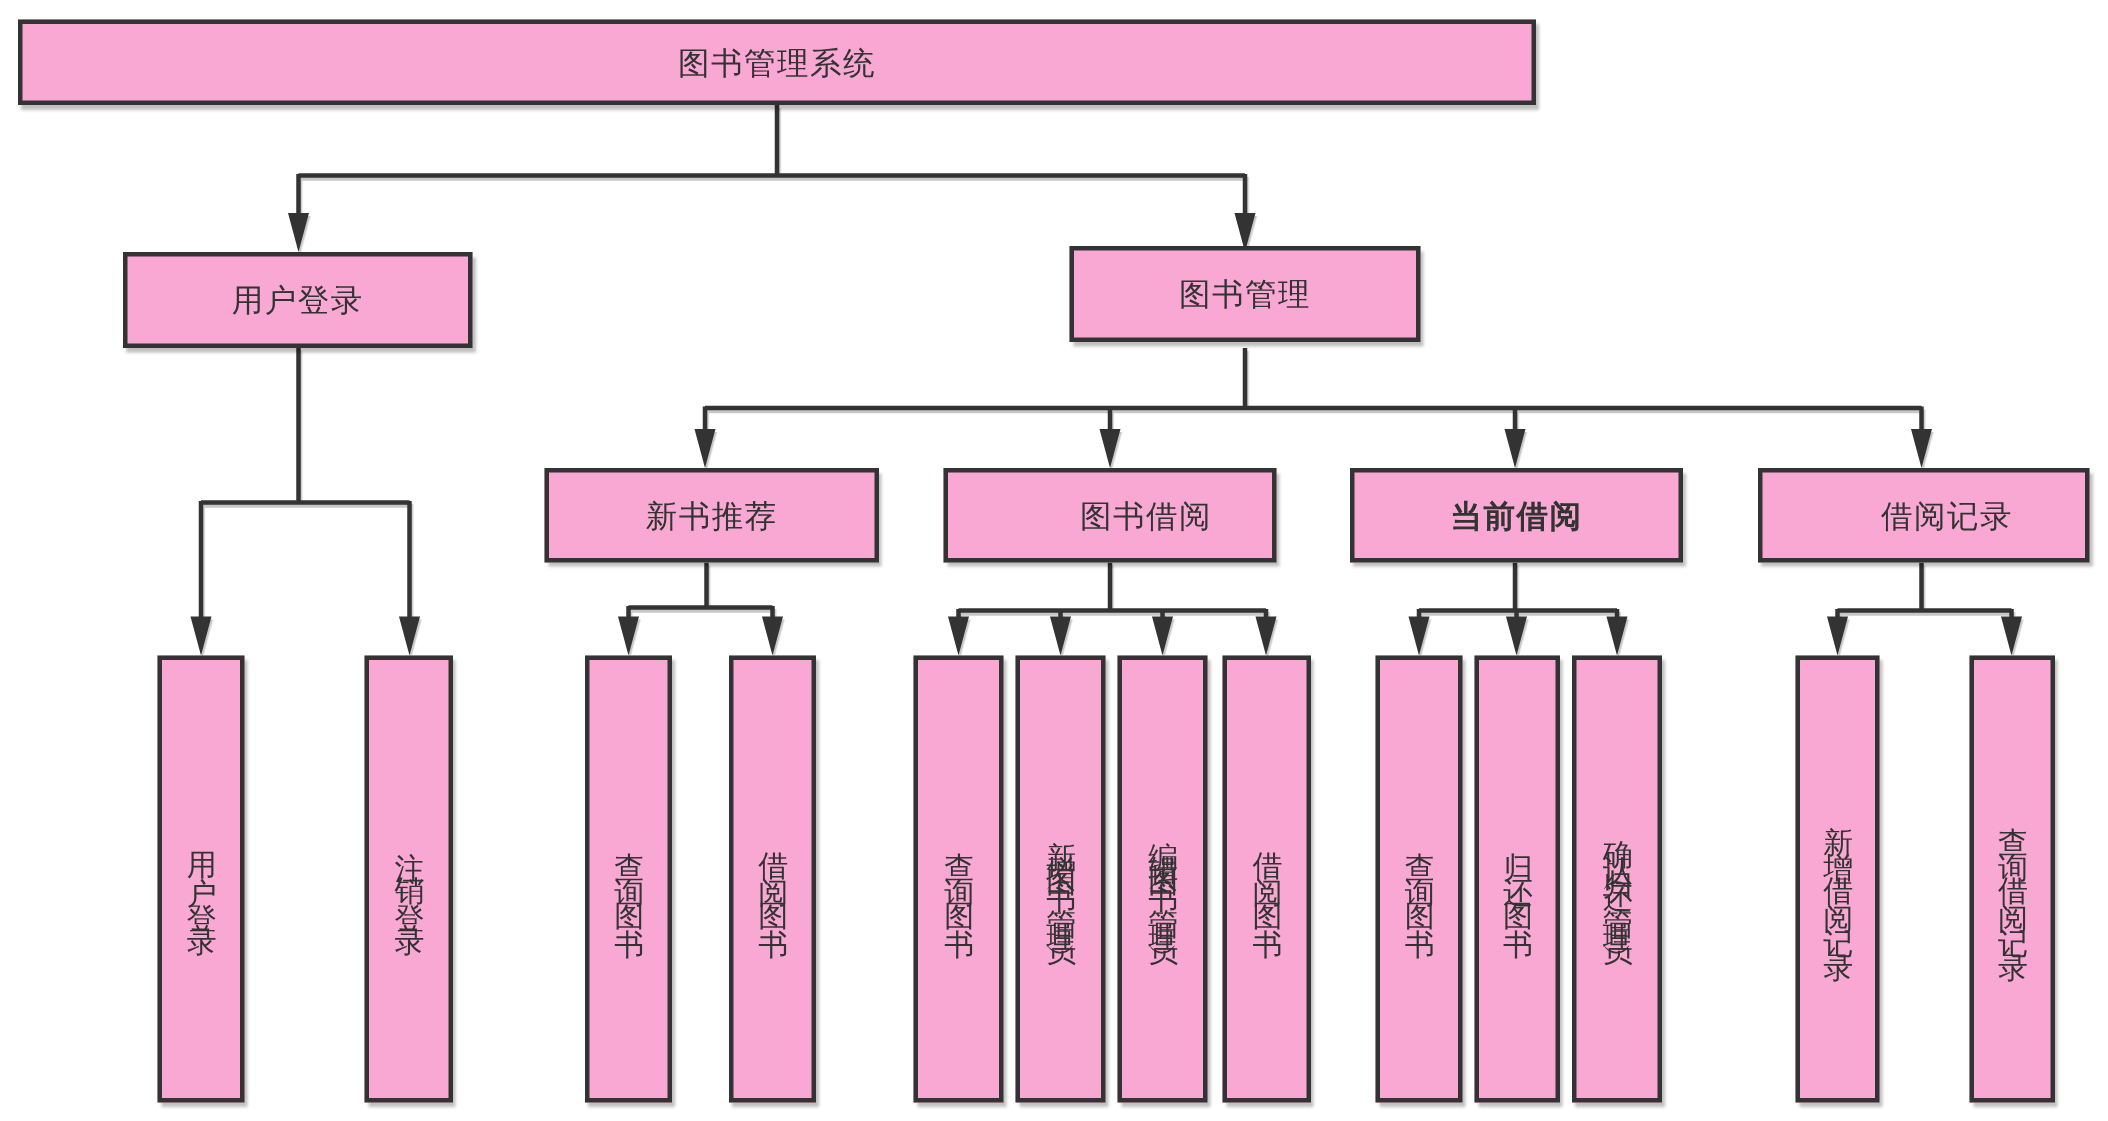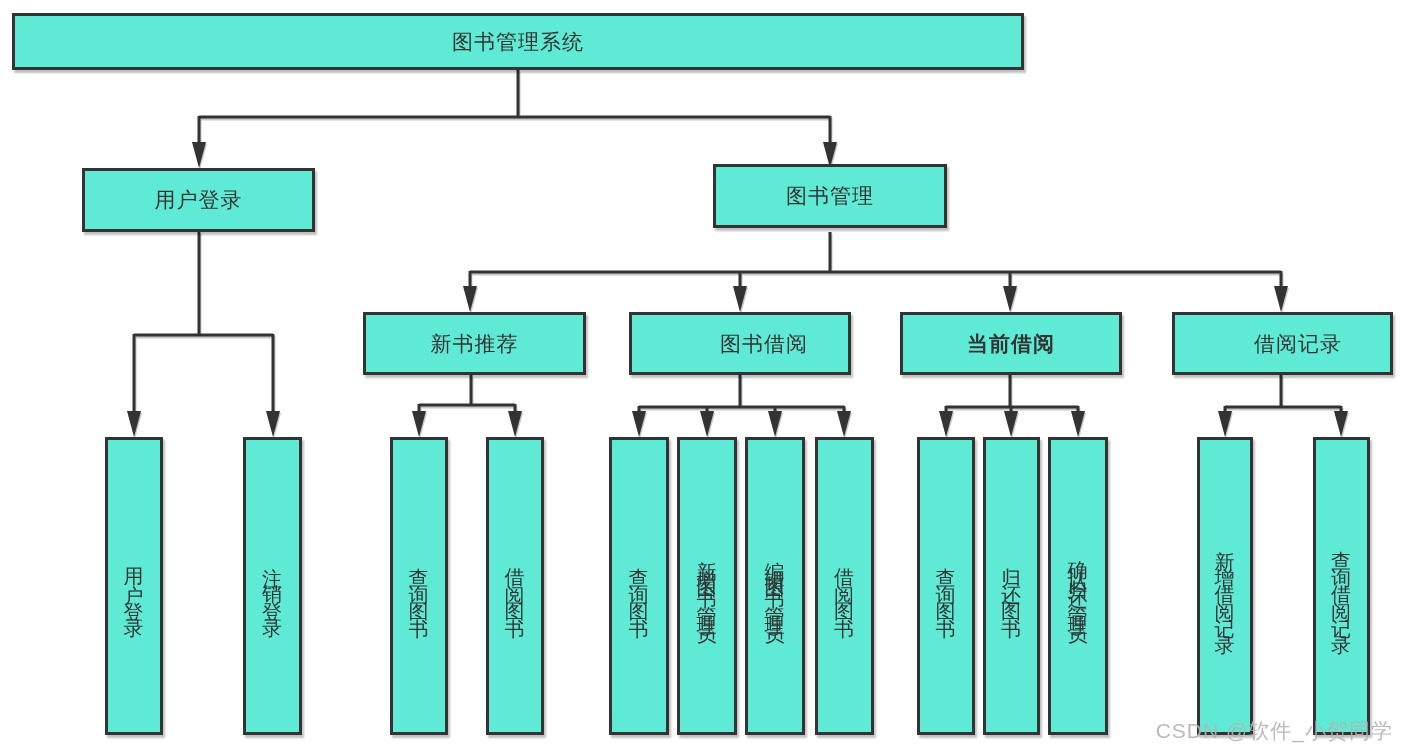--- a/index.html
+++ b/index.html
@@ -8,21 +8,21 @@
     width:1405px;height:747px;
     background:#ffffff;
     font-family:"Liberation Sans", sans-serif;
     overflow:hidden;
   }
   #wires{position:absolute;left:0;top:0;z-index:1;
     filter:drop-shadow(1px 2px 0.5px rgba(0,0,0,0.22));}
   .node{
     position:absolute;
     box-sizing:border-box;
-    background:#5eead4;
+    background:#f9a8d4;
     border:3px solid #333333;
     box-shadow:2px 3px 2px rgba(0,0,0,0.25);
     display:flex;align-items:center;justify-content:center;
     color:#333333;
     z-index:2;
   }
   .hbox{font-size:21px;letter-spacing:1px;}
   .vbox{top:437px;height:298px;}
   .vtext{
     writing-mode:vertical-rl;
@@ -174,15 +174,14 @@
     <span class="vtext" style="letter-spacing: 9.11111px;">确认归还（管理员）</span>
   </div>
 
   <div class="node vbox" style="left:1197px;width:56px;">
     <span class="vtext" style="letter-spacing: 17px;">新增借阅记录</span>
   </div>
   <div class="node vbox" style="left:1313px;width:57px;">
     <span class="vtext" style="letter-spacing: 17px;">查询借阅记录</span>
   </div>
 
-  <div class="watermark">CSDN @软件_小贺同学</div>
 
 </div>
 
 </body></html>

